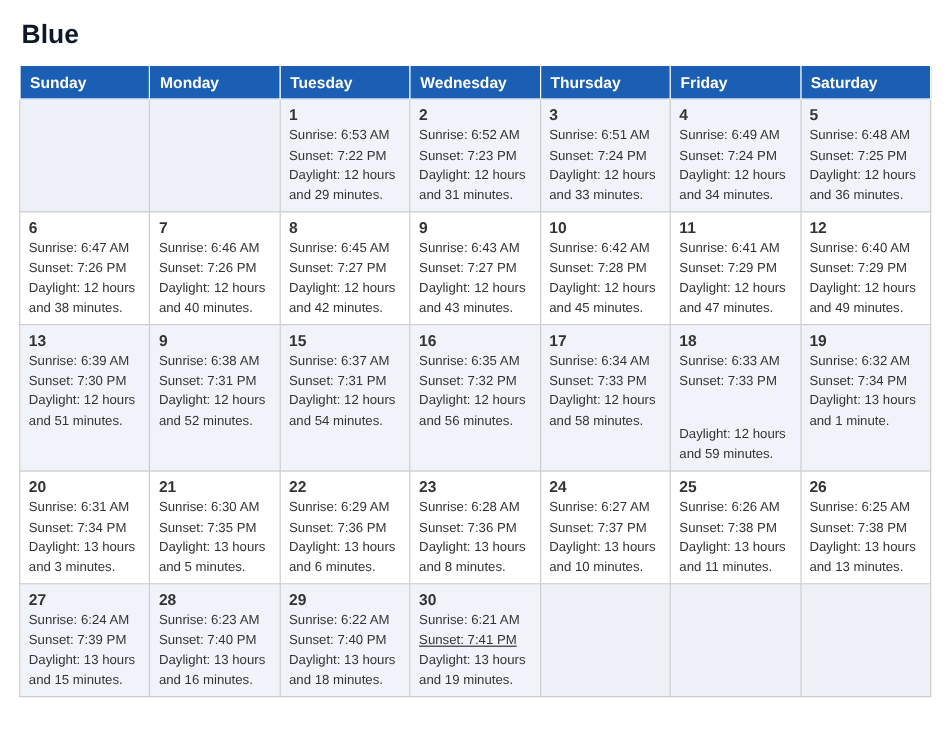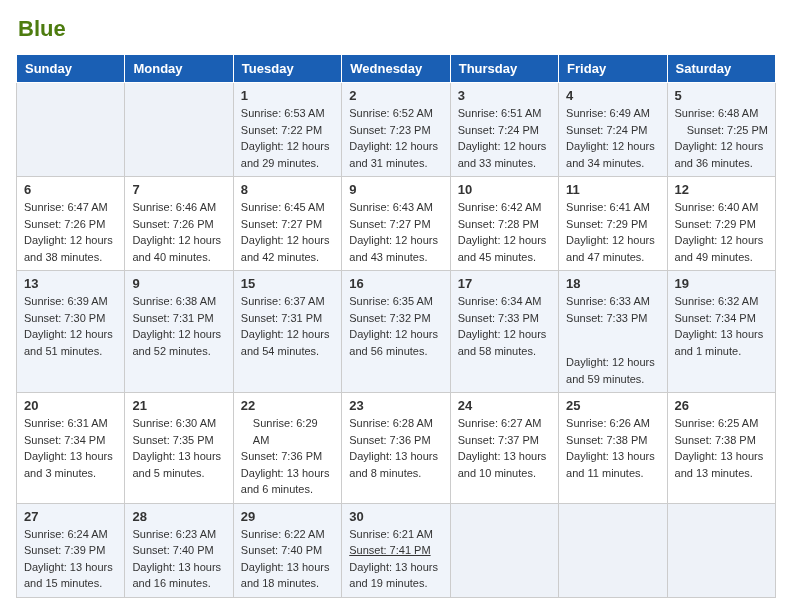--- a/index.html
+++ b/index.html
@@ -88,21 +88,21 @@
     }
     .row-alt td.empty {
       background: #eef2f8;
     }
   </style>
 </head>
 <body>
 
 <div class="header">
   <div class="logo">
-    <span style="font-size:22px;font-weight:bold;color:#4d7c0f;margin-left:2px;">Blue</span>
+    <span style="font-size:22px;font-weight:bold;color:#0f172a;margin-left:2px;">Blue</span>
   </div>
   <div class="title-block">
     <h1></h1>
     <h2></h2>
   </div>
 </div>
 
 <table class="calendar">
   <thead>
     <tr>
@@ -148,21 +148,21 @@
           <div class="day-info">
             <span style="display: block;">Sunrise: 6:49 AM</span>
             <span style="display: block;">Sunset: 7:24 PM</span>
             <span style="display: block;">Daylight: 12 hours and 34 minutes.</span>
           </div>
         </td>
         <td>
           <span class="day-num">5</span>
           <div class="day-info">
             <span style="display: block;">Sunrise: 6:48 AM</span>
-            <span style="display: block; text-align: right;">Sunset: 7:25 PM</span>
+            <span style="display: block;">Sunset: 7:25 PM</span>
             <span style="display: block;">Daylight: 12 hours and 36 minutes.</span>
           </div>
         </td>
       </tr>
       <tr>
         <td>
           <span class="day-num">6</span>
           <div class="day-info">
             <span style="display: block;">Sunrise: 6:47 AM</span>
             <span style="display: block;">Sunset: 7:26 PM</span>
@@ -289,21 +289,21 @@
           <span class="day-num">21</span>
           <div class="day-info">
             <span style="display: block;">Sunrise: 6:30 AM</span>
             <span style="display: block;">Sunset: 7:35 PM</span>
             <span style="display: block;">Daylight: 13 hours and 5 minutes.</span>
           </div>
         </td>
         <td>
           <span class="day-num">22</span>
           <div class="day-info">
-            <span style="display: block; margin-left: 12px;">Sunrise: 6:29 AM</span>
+            <span style="display: block;">Sunrise: 6:29 AM</span>
             <span style="display: block;">Sunset: 7:36 PM</span>
             <span style="display: block;">Daylight: 13 hours and 6 minutes.</span>
           </div>
         </td>
         <td>
           <span class="day-num">23</span>
           <div class="day-info">
             <span style="display: block;">Sunrise: 6:28 AM</span>
             <span style="display: block;">Sunset: 7:36 PM</span>
             <span style="display: block;">Daylight: 13 hours and 8 minutes.</span>

